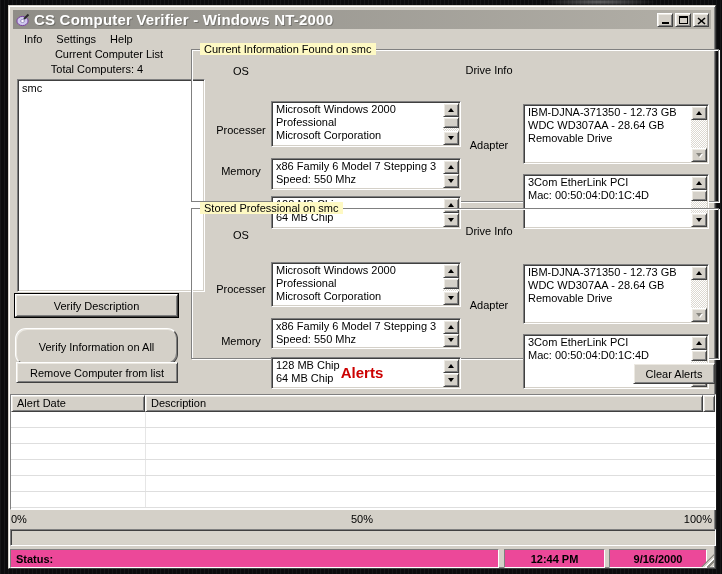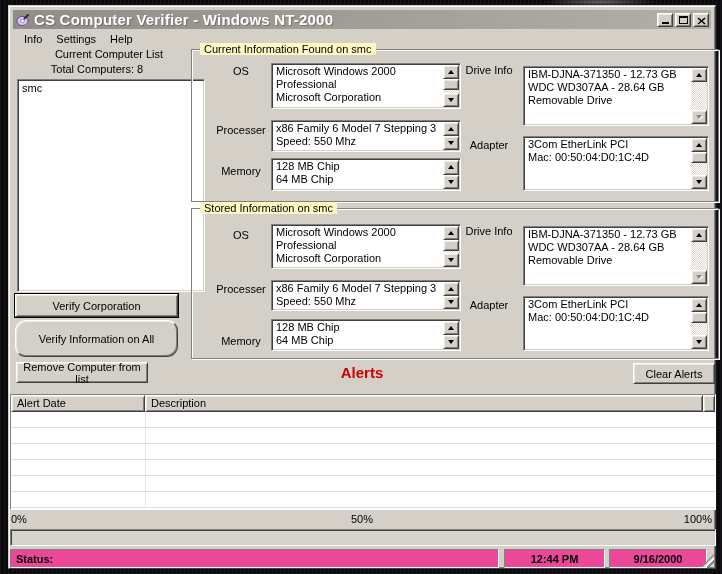--- a/index.html
+++ b/index.html
@@ -48,21 +48,21 @@
     box-shadow: inset 1px 1px 0 #404040, inset -1px -1px 0 #d4d0c8;
   }
   .label { position:absolute; text-align:center; }
   .grp {
     position:absolute; border:1px solid #808080;
     box-shadow: inset 1px 1px 0 #fff, 1px 1px 0 #fff;
   }
   .grp-title { position:absolute; top:-7px; left:8px; background:#fef9c3; padding:0 4px; }
   .listbox { position:absolute; overflow:hidden; }
   .list-item { padding:2px 4px; }
-  .fld { position:absolute; overflow:hidden; }
+  .fld { position:absolute; overflow:hidden;margin-top:38px; }
   .fld-text { position:absolute; left:4px; top:1px; right:19px; white-space:pre-line; line-height:13px; }
   .sb { position:absolute; top:1px; right:1px; bottom:1px; width:16px;
     background:repeating-conic-gradient(#fff 0% 25%, #dcd8d0 0% 50%) 0 0/2px 2px; }
   .sb-btn { position:absolute; left:0; width:16px; height:14px; background:#d4d0c8;
     border:1px solid; border-color:#ffffff #404040 #404040 #ffffff;
     box-shadow: inset 1px 1px 0 #ece9e2, inset -1px -1px 0 #808080;
     display:flex; align-items:center; justify-content:center; }
   .sb-up { top:0; } .sb-dn { bottom:0; }
   .sb-half-up { height:50%; top:0; } .sb-half-dn { height:50%; bottom:0; top:auto; }
   .sb-thumb { position:absolute; left:0; width:16px; height:11px; top:14px; background:#d4d0c8;
@@ -126,29 +126,29 @@
     </span>
   </div>
 
   <div class="menubar">
     <span class="menu-item">Info</span>
     <span class="menu-item">Settings</span>
     <span class="menu-item">Help</span>
   </div>
 
   <div class="label" style="left:12px; width:176px; top:42px;">Current Computer List</div>
-  <div class="label" style="left:0; width:176px; top:57px;">Total Computers: 8</div>
+  <div class="label" style="left:0; width:176px; top:57px;">Total Computers: 4</div>
 
   <div class="listbox sunken" style="left:8px; top:73px; width:188px; height:213px;">
     <div class="list-item">smc</div>
   </div>
 
-  <button class="btn default" style="left:6px; top:288px; width:163px; height:23px;">Verify Corporation</button>
-  <button class="btn" style="left:6px; top:314px; width:163px; height:37px;border-radius:11px;">Verify Information on All</button>
-  <button class="btn" style="left:7px; top:356px; width:132px; height:21px;">Remove Computer from list</button>
+  <button class="btn default" style="left:6px; top:288px; width:163px; height:23px;">Verify Description</button>
+  <button class="btn" style="left:6px; top:322px; width:163px; height:37px;border-radius:11px;">Verify Information on All</button>
+  <button class="btn" style="left:7px; top:356px; width:162px; height:21px;">Remove Computer from list</button>
 
   <div class="grp" style="left:182px; top:43px; width:528px; height:153px;">
     <span class="grp-title">Current Information Found on smc</span>
   </div>
   <div class="label" style="left:192px; width:80px; top:59px;">OS</div>
   <div class="fld sunken" style="left:262px; top:57px; width:190px; height:46px;">
     <div class="fld-text">Microsoft Windows 2000
 Professional
 Microsoft Corporation</div>
     <div class="sb">
@@ -210,21 +210,21 @@
           <span class="tri-up"></span>
         </span>
       <span class="sb-thumb"></span>
       <span class="sb-btn sb-dn">
           <span class="tri-dn"></span>
         </span>
     </div>
   </div>
 
   <div class="grp" style="left:182px; top:202px; width:528px; height:151px;">
-    <span class="grp-title">Stored Information on smc</span>
+    <span class="grp-title">Stored Professional on smc</span>
   </div>
   <div class="label" style="left:192px; width:80px; top:223px;">OS</div>
   <div class="fld sunken" style="left:262px; top:218px; width:190px; height:45px;">
     <div class="fld-text">Microsoft Windows 2000
 Professional
 Microsoft Corporation</div>
     <div class="sb">
       <span class="sb-btn sb-up">
           <span class="tri-up"></span>
         </span>

